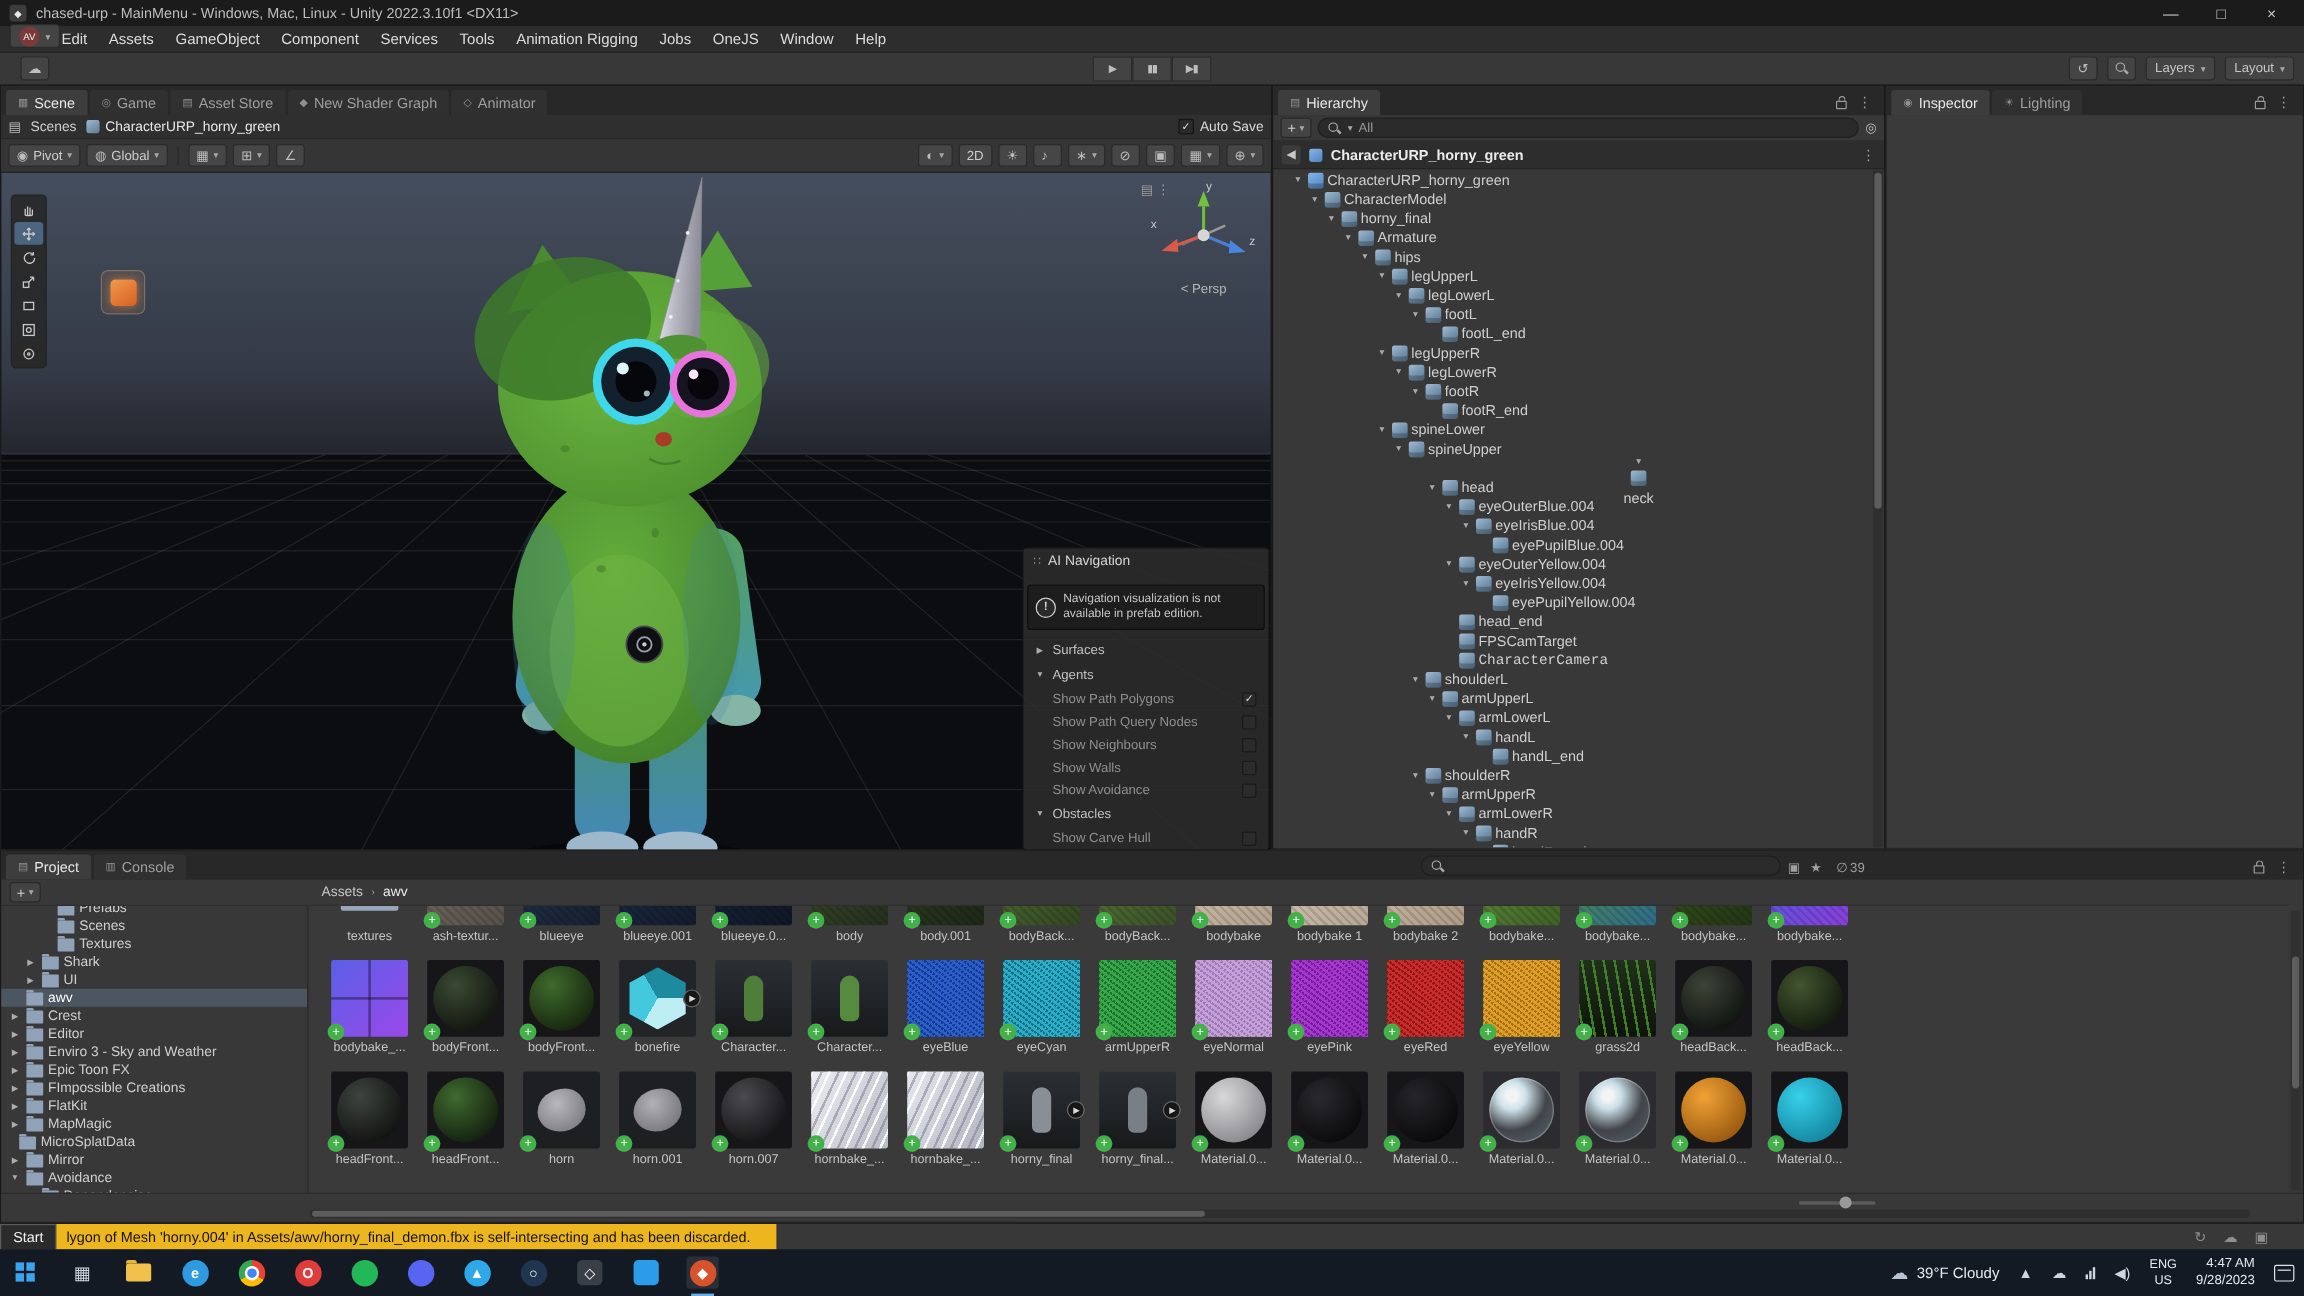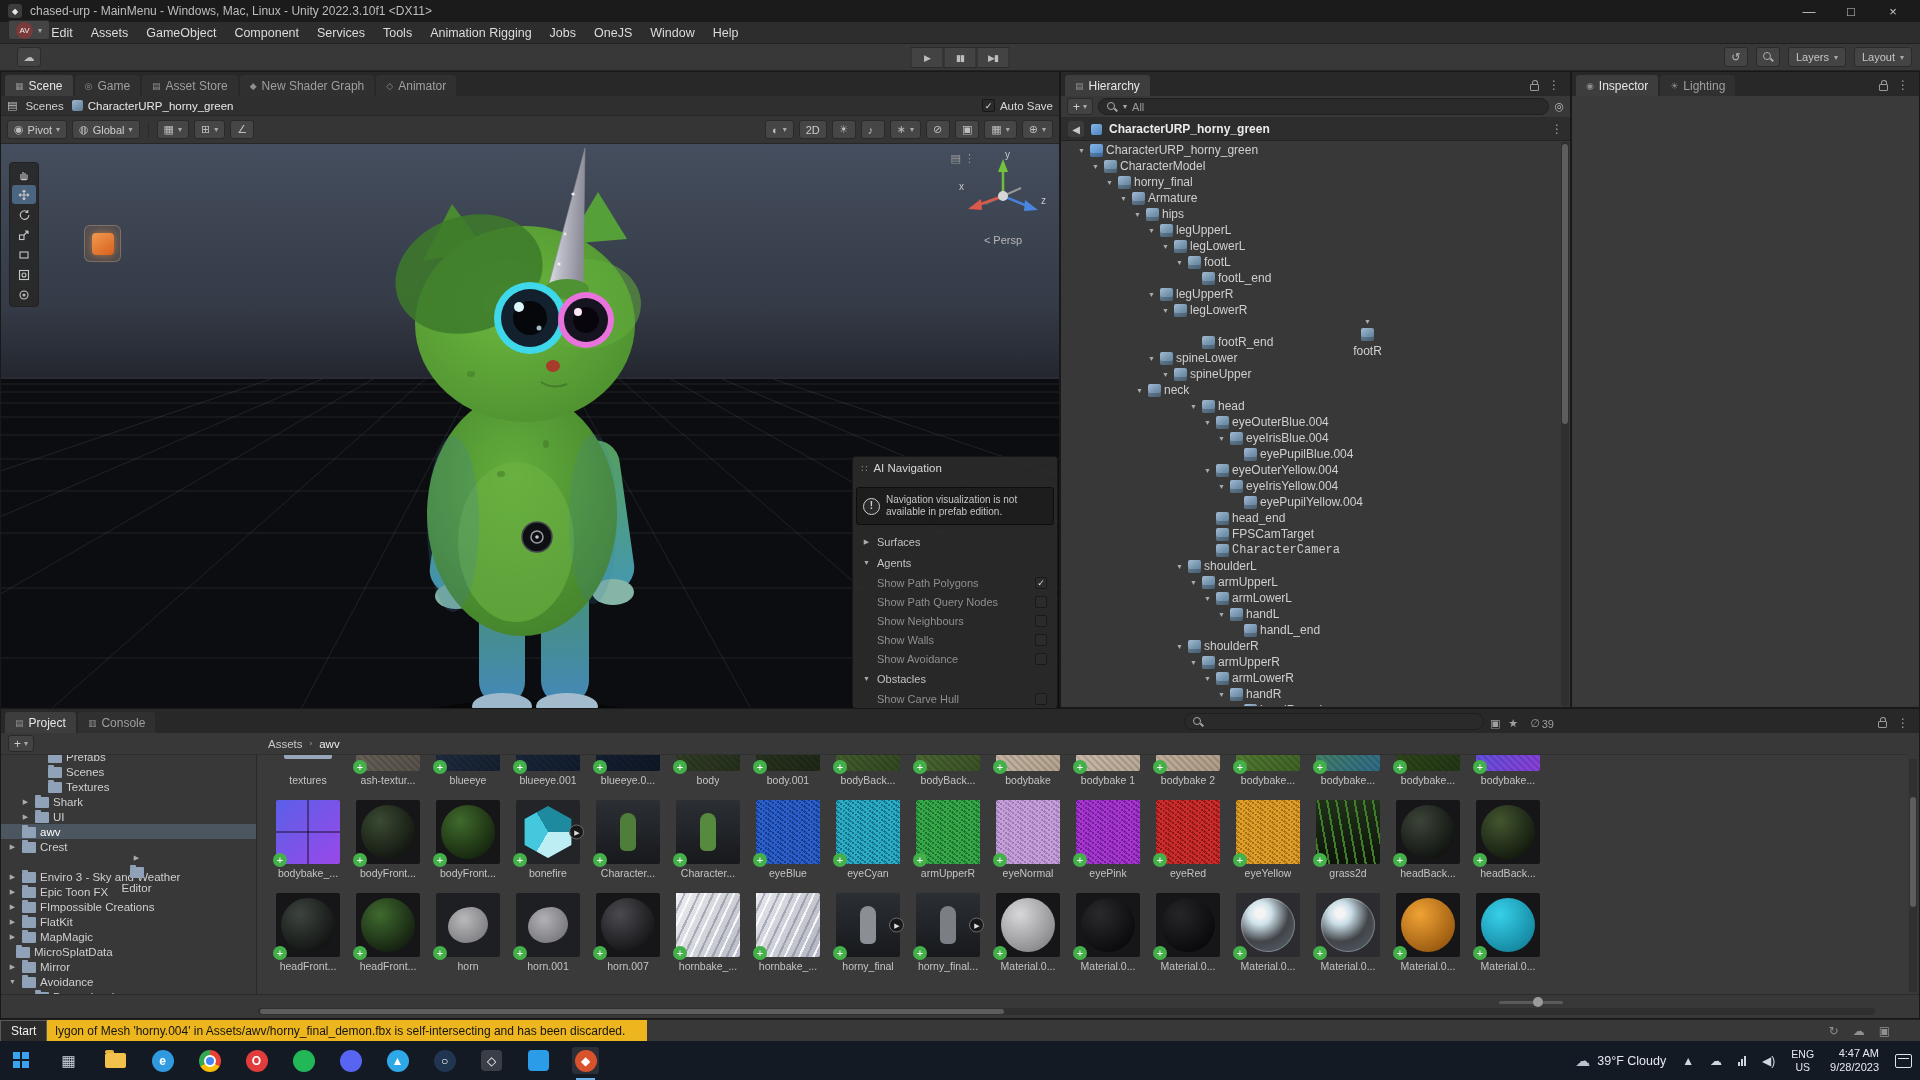--- a/index.html
+++ b/index.html
@@ -641,41 +641,41 @@
         <div class="trow" style="padding-left: 84px;">
           <div class="fold">▼</div>
           <div class="cubeico"></div>
           <div class="tlabel">legUpperR</div>
         </div>
         <div class="trow" style="padding-left: 98px;">
           <div class="fold">▼</div>
           <div class="cubeico"></div>
           <div class="tlabel">legLowerR</div>
         </div>
-        <div class="trow" style="padding-left: 112px; flex-direction: column;">
+        <div class="trow" style="padding-left: 112px;">
           <div class="fold">▼</div>
           <div class="cubeico"></div>
           <div class="tlabel">footR</div>
         </div>
         <div class="trow" style="padding-left: 126px;">
           <div class="fold"></div>
           <div class="cubeico"></div>
           <div class="tlabel">footR_end</div>
         </div>
         <div class="trow" style="padding-left: 84px;">
           <div class="fold">▼</div>
           <div class="cubeico"></div>
           <div class="tlabel">spineLower</div>
         </div>
         <div class="trow" style="padding-left: 98px;">
           <div class="fold">▼</div>
           <div class="cubeico"></div>
           <div class="tlabel">spineUpper</div>
         </div>
-        <div class="trow" style="padding-left: 72px;">
+        <div class="trow" style="padding-left: 108px; flex-direction: column;">
           <div class="fold">▼</div>
           <div class="cubeico"></div>
           <div class="tlabel">neck</div>
         </div>
         <div class="trow" style="padding-left: 126px;">
           <div class="fold">▼</div>
           <div class="cubeico"></div>
           <div class="tlabel">head</div>
         </div>
         <div class="trow" style="padding-left: 140px;">
@@ -861,21 +861,21 @@
             <div class="frow selected" style="padding-left: 6px;">
               <div class="fold"></div>
               <div class="folder-ico"></div>
               <div class="flabel">awv</div>
             </div>
             <div class="frow" style="padding-left: 6px;">
               <div class="fold">▶</div>
               <div class="folder-ico"></div>
               <div class="flabel">Crest</div>
             </div>
-            <div class="frow" style="padding-left: 16px; flex-direction: column;">
+            <div class="frow" style="padding-left: 6px;">
               <div class="fold">▶</div>
               <div class="folder-ico"></div>
               <div class="flabel">Editor</div>
             </div>
             <div class="frow" style="padding-left: 6px;">
               <div class="fold">▶</div>
               <div class="folder-ico"></div>
               <div class="flabel">Enviro 3 - Sky and Weather</div>
             </div>
             <div class="frow" style="padding-left: 6px;">

